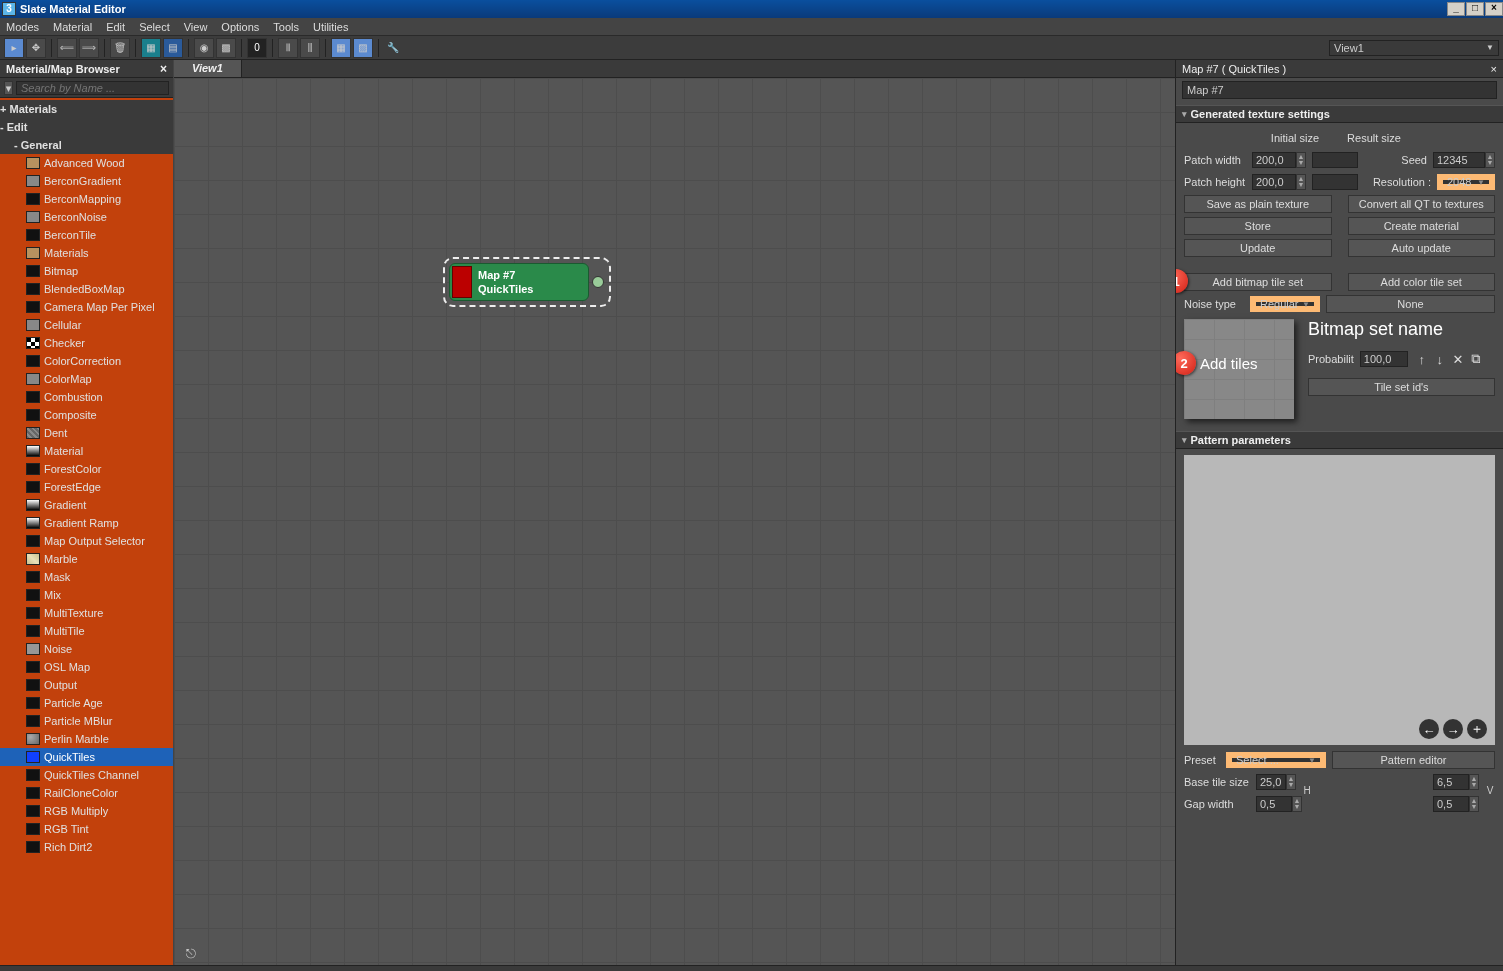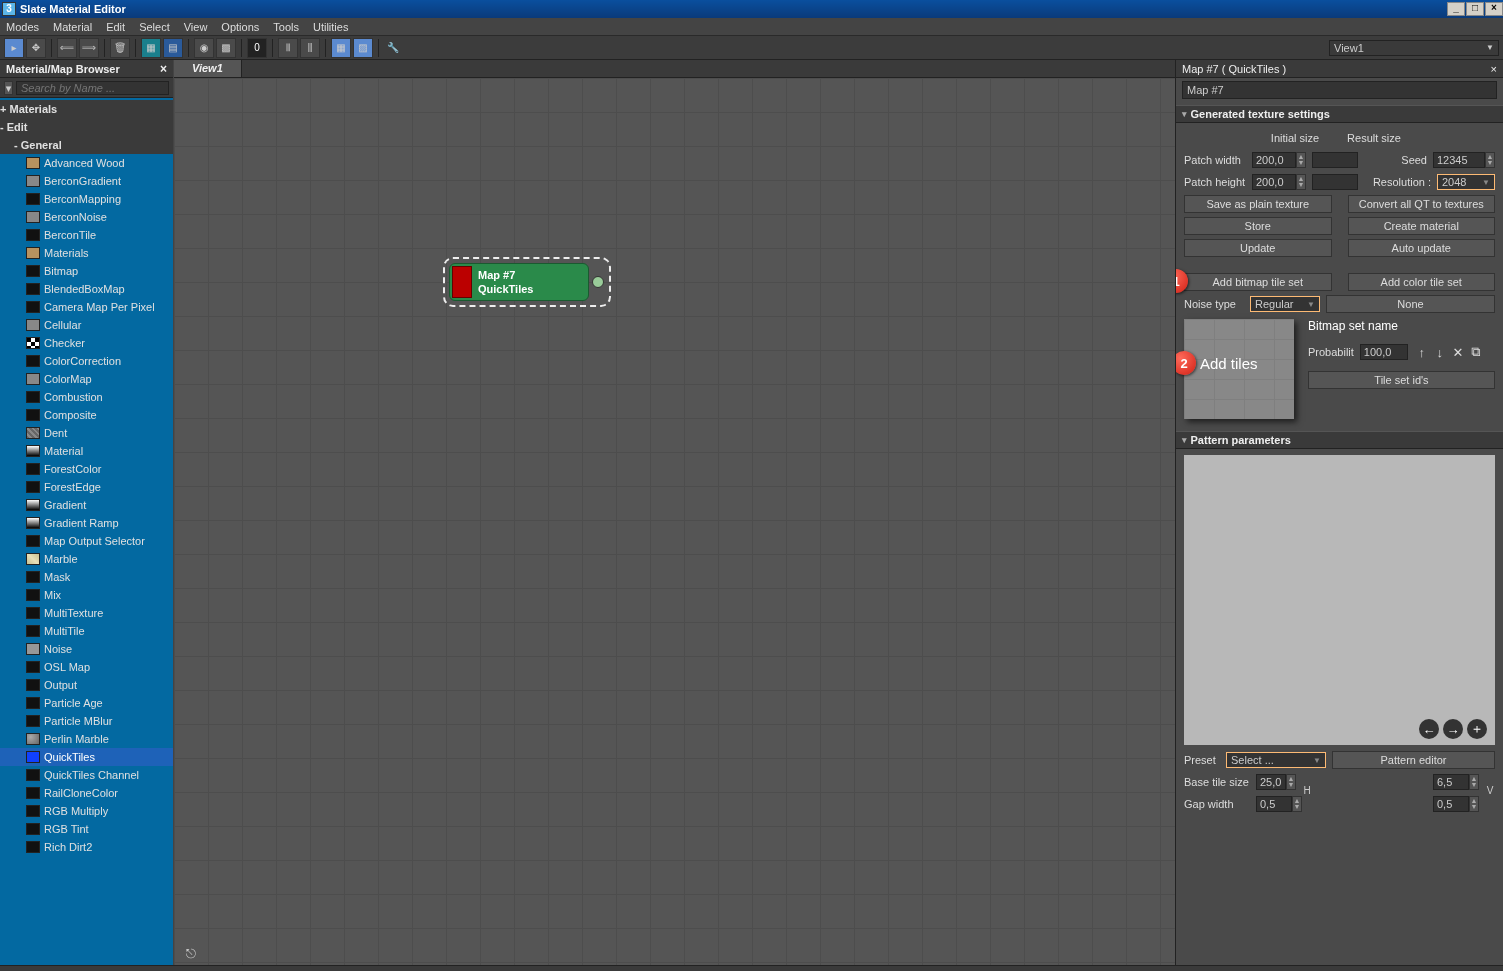--- a/index.html
+++ b/index.html
@@ -23,21 +23,21 @@
 .tbtn.cyan { background:#1a7f8c; }
 .tbtn.blue { background:#2a5a9a; }
 .tsep { width:1px; height:18px; background:#222; margin:0 3px; }
 .toolbar .flex { flex:1; }
 .viewsel { width:170px; height:16px; background:#3a3a3a; border:1px solid #222; color:#ccc; padding:0 4px; display:flex; align-items:center; justify-content:space-between; }
 
 
 .main { display:flex; height:calc(100% - 60px); }
 
 
-.browser { width:174px; background:#0369a1; border-right:1px solid #222; display:flex; flex-direction:column; position:relative; }
+.browser { width:174px; background:#c2410c; border-right:1px solid #222; display:flex; flex-direction:column; position:relative; }
 .browser-title { height:18px; background:#3a3a3a; border-bottom:1px solid #222; display:flex; align-items:center; padding:0 6px; font-weight:bold; color:#eee; }
 .browser-title .x { margin-left:auto; cursor:pointer; font-size:12px; }
 .searchrow { height:20px; background:#3a3a3a; display:flex; align-items:center; padding:2px 4px; gap:3px; border-bottom:1px solid #222;}
 .searchrow .chev { width:14px; height:14px; background:#555; border:1px solid #333; text-align:center; line-height:12px; cursor:pointer; }
 .searchrow input { flex:1; height:14px; background:#333; border:1px solid #222; color:#ccc; padding:0 4px; font-style:italic; }
 .tree { flex:1; overflow:auto; padding:2px 0; }
 .treeitem { height:18px; display:flex; align-items:center; cursor:pointer; color:#e0e0e0; }
 .treeitem.sel { background:#1e62b8; color:#fff; }
 .treeitem.header { background:#3a3a3a; font-weight:bold; }
 .ind1 { padding-left:14px; }
@@ -87,30 +87,30 @@
 .row { display:flex; align-items:center; gap:6px; margin-bottom:4px; height:18px; }
 .lbl { color:#ddd; white-space:nowrap;}
 .spinner { display:flex; width:54px; height:16px; }
 .spinner input { flex:1; width:100%; height:16px; background:#333; border:1px solid #222; color:#ccc; padding:0 3px; }
 .spinner .sp { width:10px; height:16px; background:#555; border:1px solid #333; font-size:7px; line-height:6px; color:#aaa; padding-top:1px; text-align:center; cursor:pointer;}
 .blank { width:46px; height:16px; background:#333; border:1px solid #222;}
 .rbtn { height:18px; background:#555; border:1px solid #333; color:#ddd; text-align:center; line-height:16px; cursor:pointer; }
 .btnrow { display:flex; gap:16px; margin-bottom:4px; }
 .btnrow .rbtn { flex:1; }
 
-.dropdown { height:16px; background:#333; border:1px solid #fdba74; display:flex; align-items:center; justify-content:space-between; padding:0 4px; cursor:pointer; color:#ccc;}
+.dropdown { height:16px; background:#333; border:6px solid #fdba74; display:flex; align-items:center; justify-content:space-between; padding:0 4px; cursor:pointer; color:#ccc;}
 .dropdown .car { font-size:8px; color:#888;}
 
 .tileprev { width:110px; height:100px; background:#888; position:relative; box-shadow:3px 3px 6px rgba(0,0,0,0.6);}
 .tileprev::before{content:"";position:absolute;inset:0;
   background:linear-gradient(#777 0 1px,transparent 1px 100%) 0 0/100% 20px,
              linear-gradient(90deg,#777 0 1px,transparent 1px 100%) 0 0/30px 100%;
   opacity:0.5;}
 .addtiles { font-size:15px; color:#fff; font-weight:500; }
-.bitset { font-size:12px; color:#fff; font-weight:500; margin-bottom:10px;}
+.bitset { font-size:18px; color:#fff; font-weight:500; margin-bottom:10px;}
 
 .iconbtn { width:16px; height:16px; display:inline-flex; align-items:center; justify-content:center; cursor:pointer; color:#ddd; font-size:13px; }
 .iconrow { display:flex; gap:2px; }
 
 .patprev { height:290px; background:#b8b8b8; margin-bottom:6px; position:relative;}
 .patnav { position:absolute; right:8px; bottom:6px; display:flex; gap:4px;}
 .circ { width:20px; height:20px; border-radius:50%; background:#333; color:#fff; display:flex; align-items:center; justify-content:center; font-size:13px; cursor:pointer;}
 
 .marker { position:absolute; width:24px; height:24px; border-radius:50%; background:radial-gradient(circle at 35% 30%,#ff6a5a,#d02015); color:#fff; font-weight:bold; font-size:13px; display:flex; align-items:center; justify-content:center; box-shadow:1px 1px 3px rgba(0,0,0,.6); z-index:10;}
 

